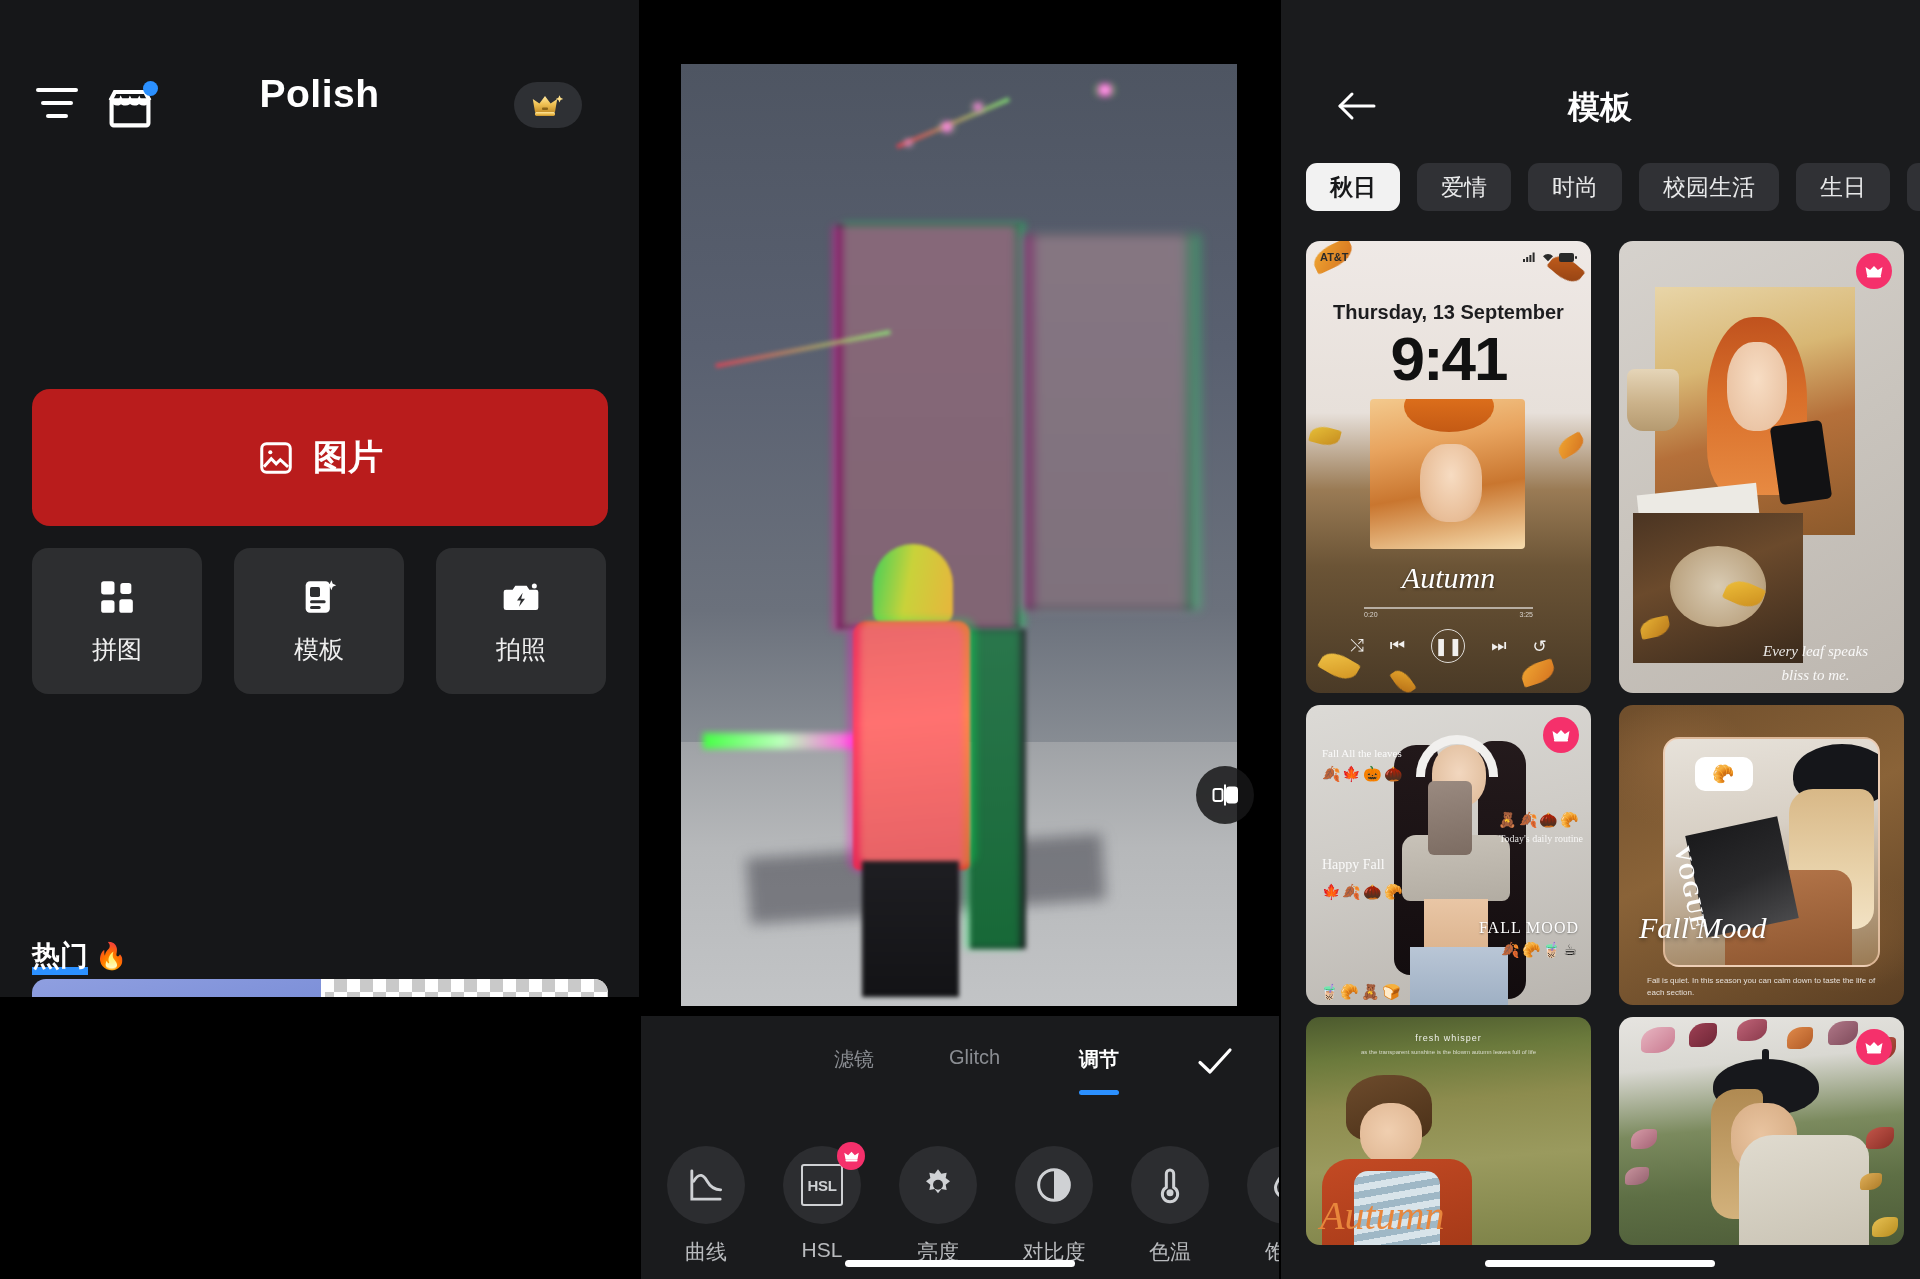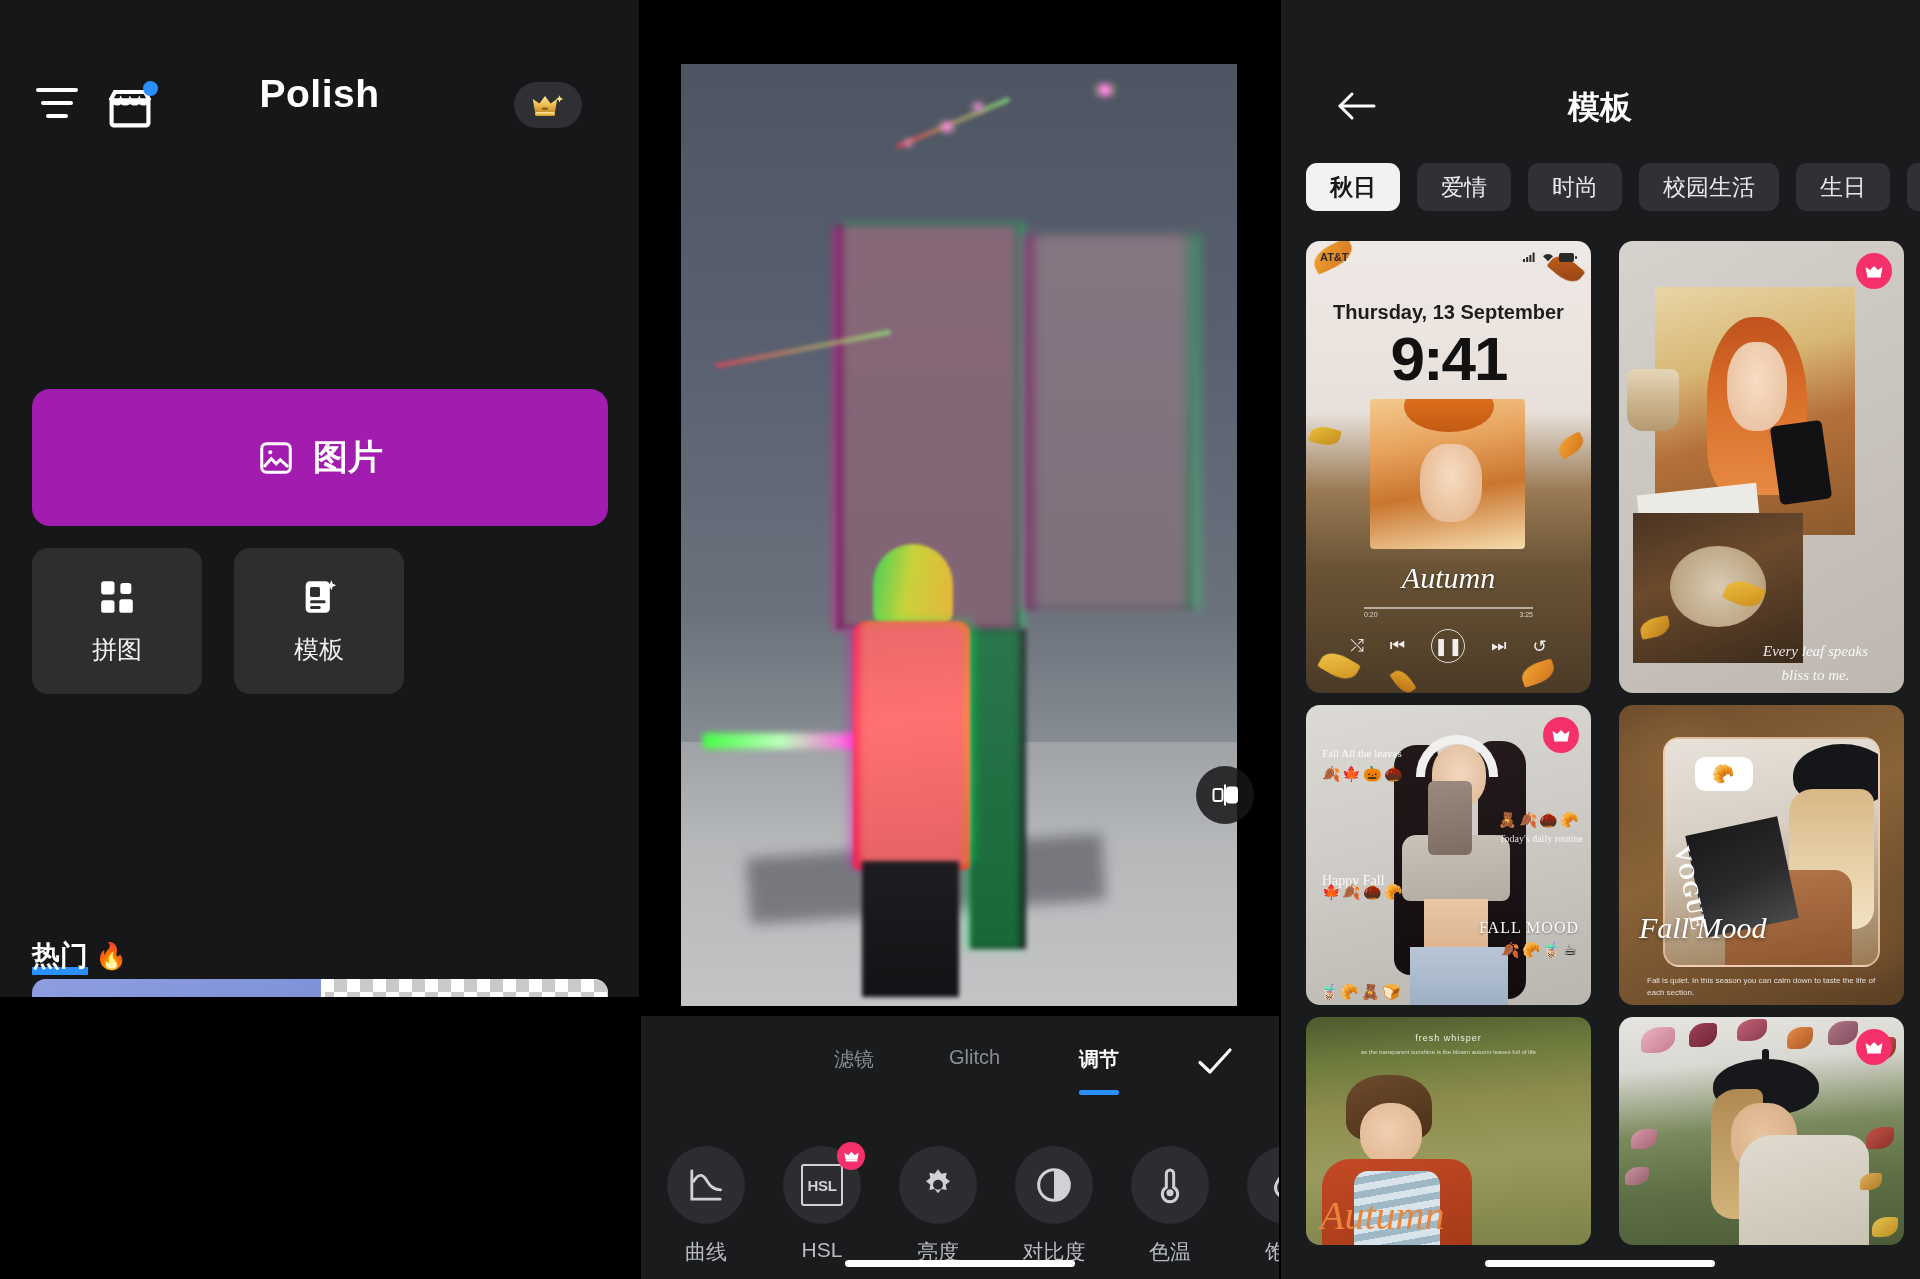--- a/index.html
+++ b/index.html
@@ -40,21 +40,21 @@
   }
   .vip-pill {
     position: absolute; right: 57px; top: 82px;
     width: 68px; height: 46px; border-radius: 23px;
     background: #2e3034; display: flex; align-items: center; justify-content: center;
     cursor: pointer;
   }
 
   .btn-primary {
     position: absolute; left: 32px; top: 389px; width: 576px; height: 137px;
-    background: #a21caf; border-radius: 18px;
+    background: #b91c1c; border-radius: 18px;
     display: flex; align-items: center; justify-content: center; gap: 18px;
     cursor: pointer;
   }
   .btn-primary .lbl { color: #fff; font-size: 35px; font-weight: 700; }
 
   .quick-row { position: absolute; left: 32px; top: 548px; display: flex; gap: 32px; }
   .quick-card {
     width: 170px; height: 146px; background: #2d2e30; border-radius: 16px;
     display: flex; flex-direction: column; align-items: center; justify-content: center;
     gap: 16px; cursor: pointer;
@@ -499,21 +499,21 @@
   }
   .c3-t1 {
     position: absolute; left: 16px; top: 42px;
     color: rgba(255,255,255,0.9); font-size: 11px; font-family:"Liberation Serif",serif;
   }
   .c3-t2 {
     position: absolute; right: 8px; top: 128px;
     color: rgba(255,255,255,0.85); font-size: 10px; font-family:"Liberation Serif",serif;
   }
   .c3-t3 {
-    position: absolute; left: 16px; top: 168px;
+    position: absolute; left: 16px; top: 152px;
     color: rgba(255,255,255,0.9); font-size: 14px; font-family:"Liberation Serif",serif;
   }
   .c3-t4 {
     position: absolute; right: 12px; top: 214px;
     color: #fff; font-size: 16px; letter-spacing: 1px;
     font-family:"Liberation Serif",serif; text-shadow: 0 1px 2px rgba(0,0,0,.4);
   }
   .emo { position: absolute; font-size: 15px; letter-spacing: 2px; }
 
   
@@ -706,20 +706,28 @@
       </div>
       <div class="quick-card">
         <svg width="40" height="40" viewBox="0 0 24 24" fill="#fff">
           <rect x="4" y="2.5" width="14.5" height="19" rx="2.6"></rect>
           <rect x="6.6" y="6" width="6" height="6" rx="1" fill="#2d2e30"></rect>
           <rect x="6.6" y="14" width="9.4" height="1.8" rx=".9" fill="#2d2e30"></rect>
           <rect x="6.6" y="17.4" width="6.4" height="1.8" rx=".9" fill="#2d2e30"></rect>
           <path d="M19.4 2l.85 2.1 2.1.85-2.1.85-.85 2.1-.85-2.1-2.1-.85 2.1-.85z"></path>
         </svg>
         <span class="lbl">模板</span>
+      </div>
+      <div class="quick-card">
+        <svg width="40" height="40" viewBox="0 0 24 24" fill="#fff">
+          <path d="M3 7.6h4l1.6-2.3h6.8L17 7.6h4a1.4 1.4 0 0 1 1.4 1.4v9.4a1.4 1.4 0 0 1-1.4 1.4H3a1.4 1.4 0 0 1-1.4-1.4V9A1.4 1.4 0 0 1 3 7.6z"></path>
+          <path d="M13 9.5l-3.4 4.6h2.3l-1.1 3.8 3.6-4.9h-2.3z" fill="#2d2e30"></path>
+          <circle cx="20" cy="5.4" r="1.5"></circle>
+        </svg>
+        <span class="lbl">拍照</span>
       </div>
     </div>
 
     <div class="hot-head">
       <span class="txt">热门</span>
       <span class="fire">🔥</span>
     </div>
 
     <div class="banner">
       <div class="left-half"></div>

